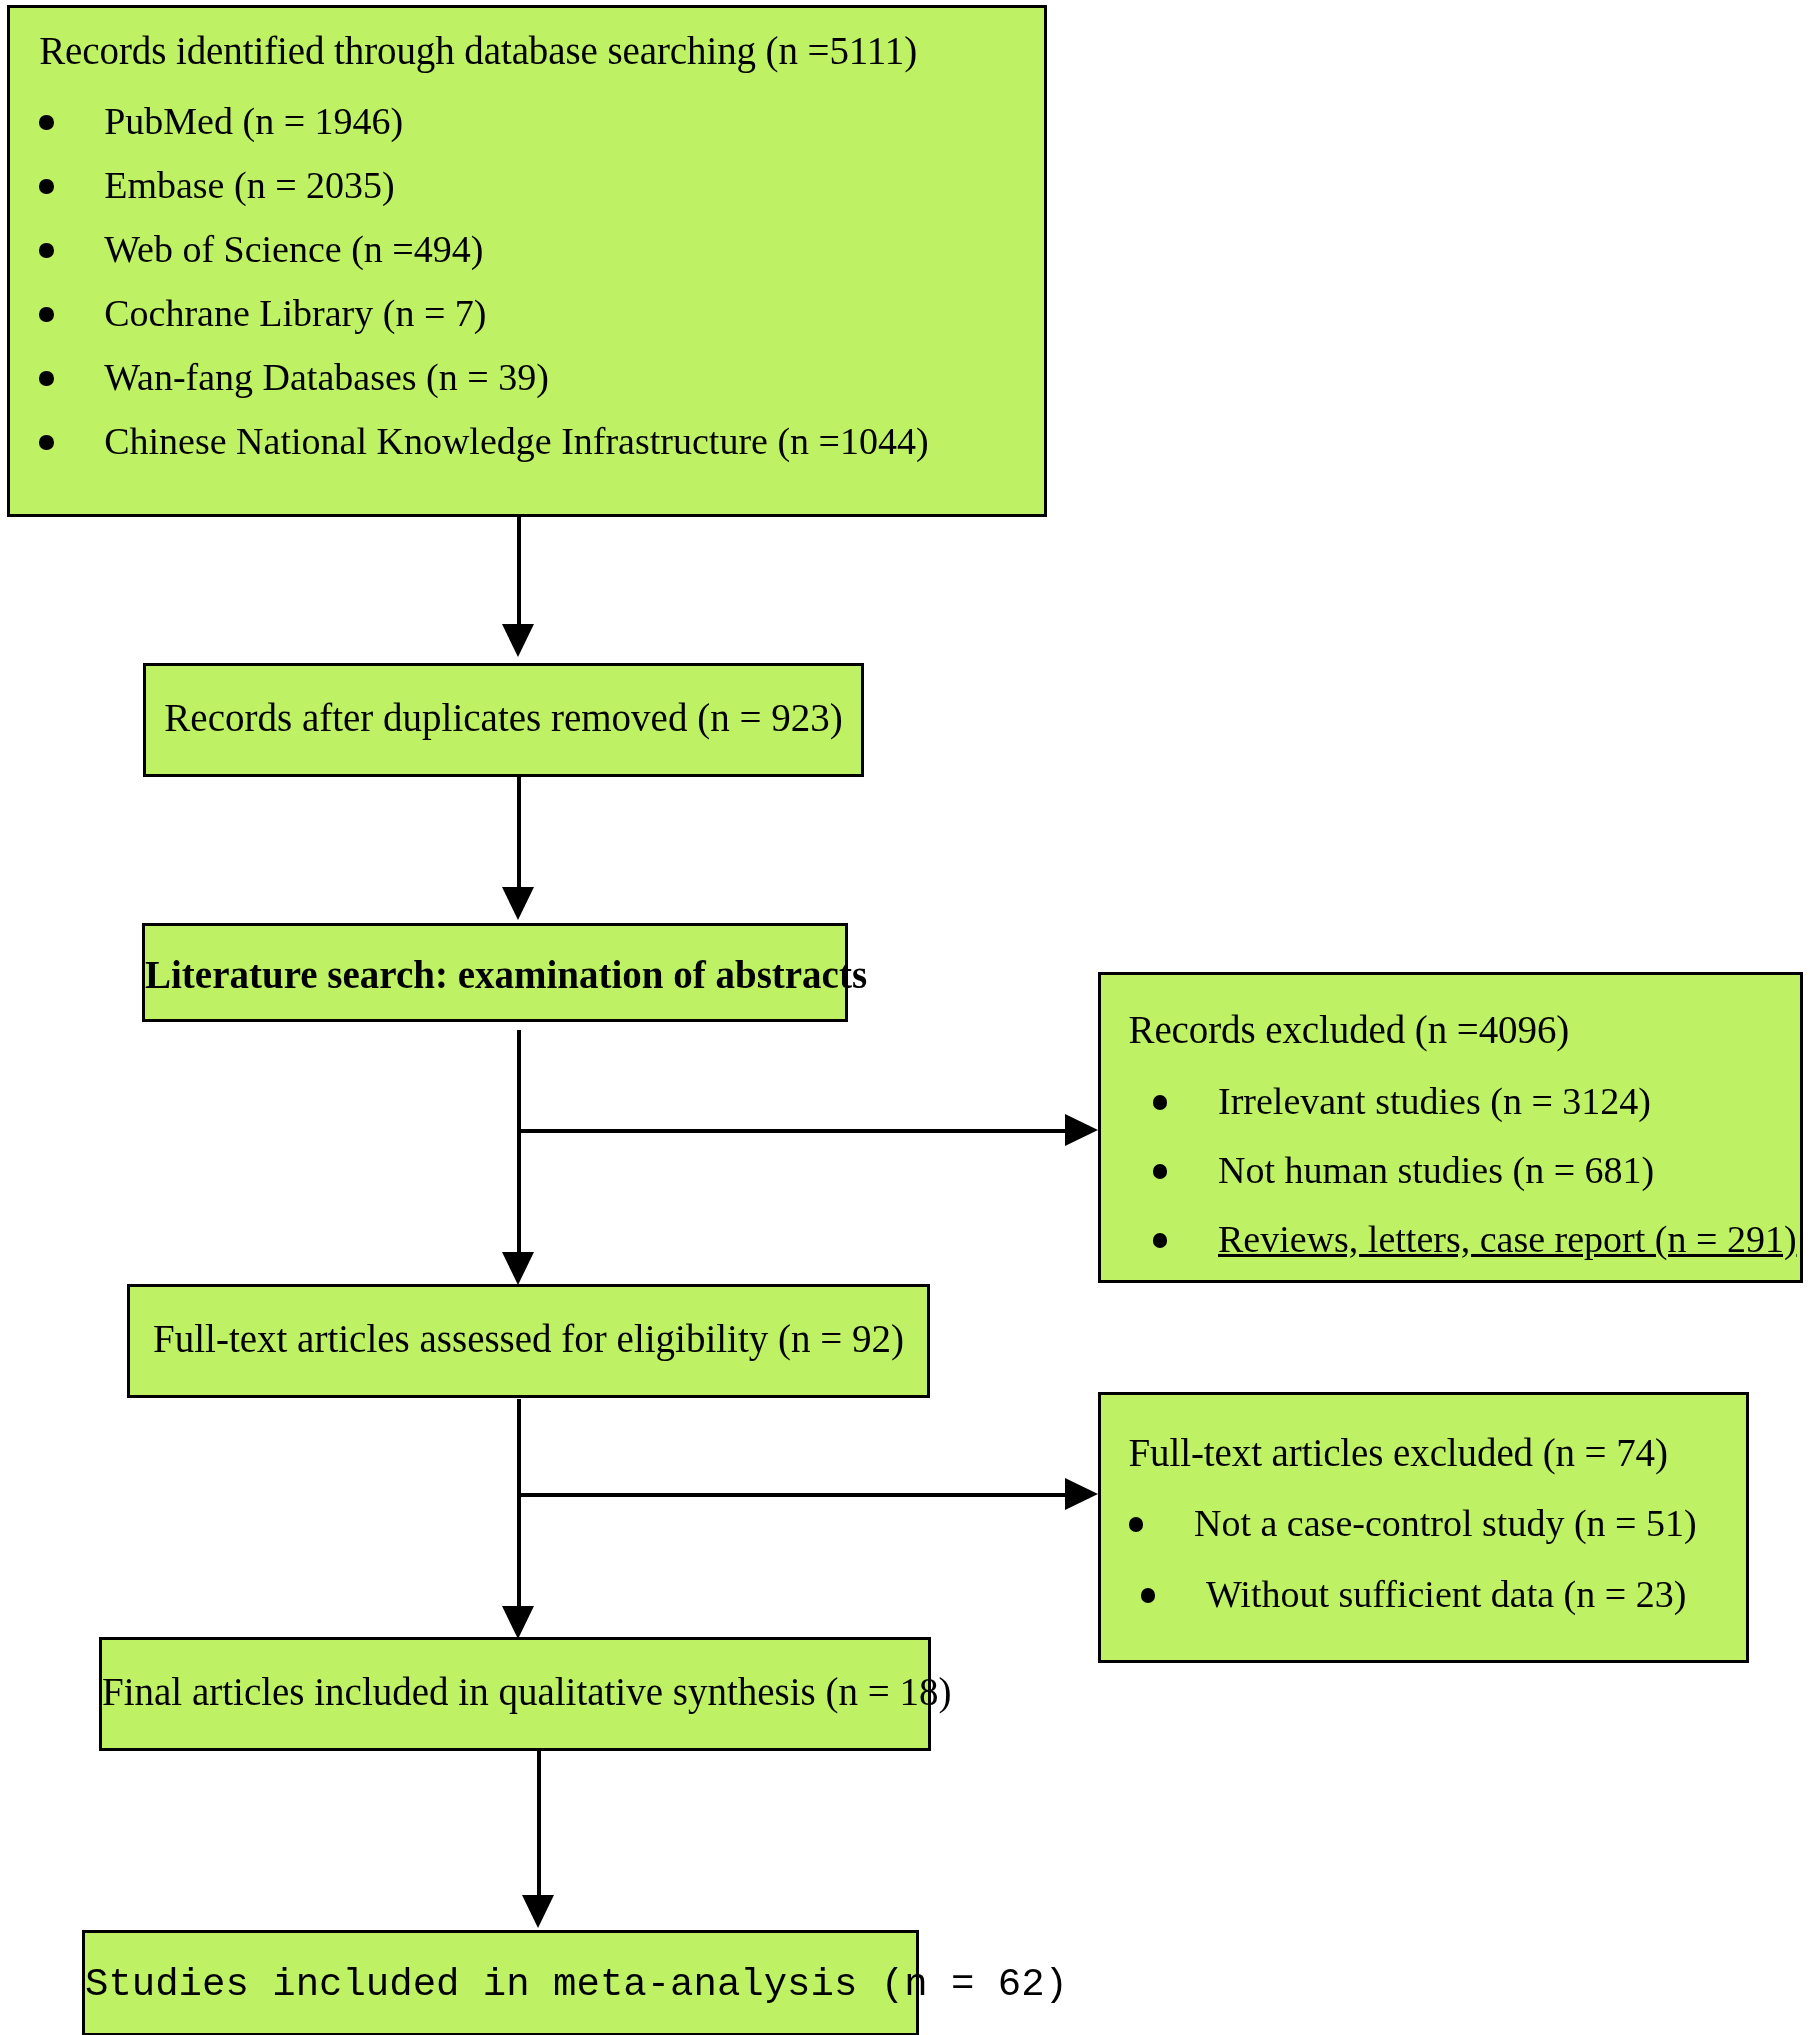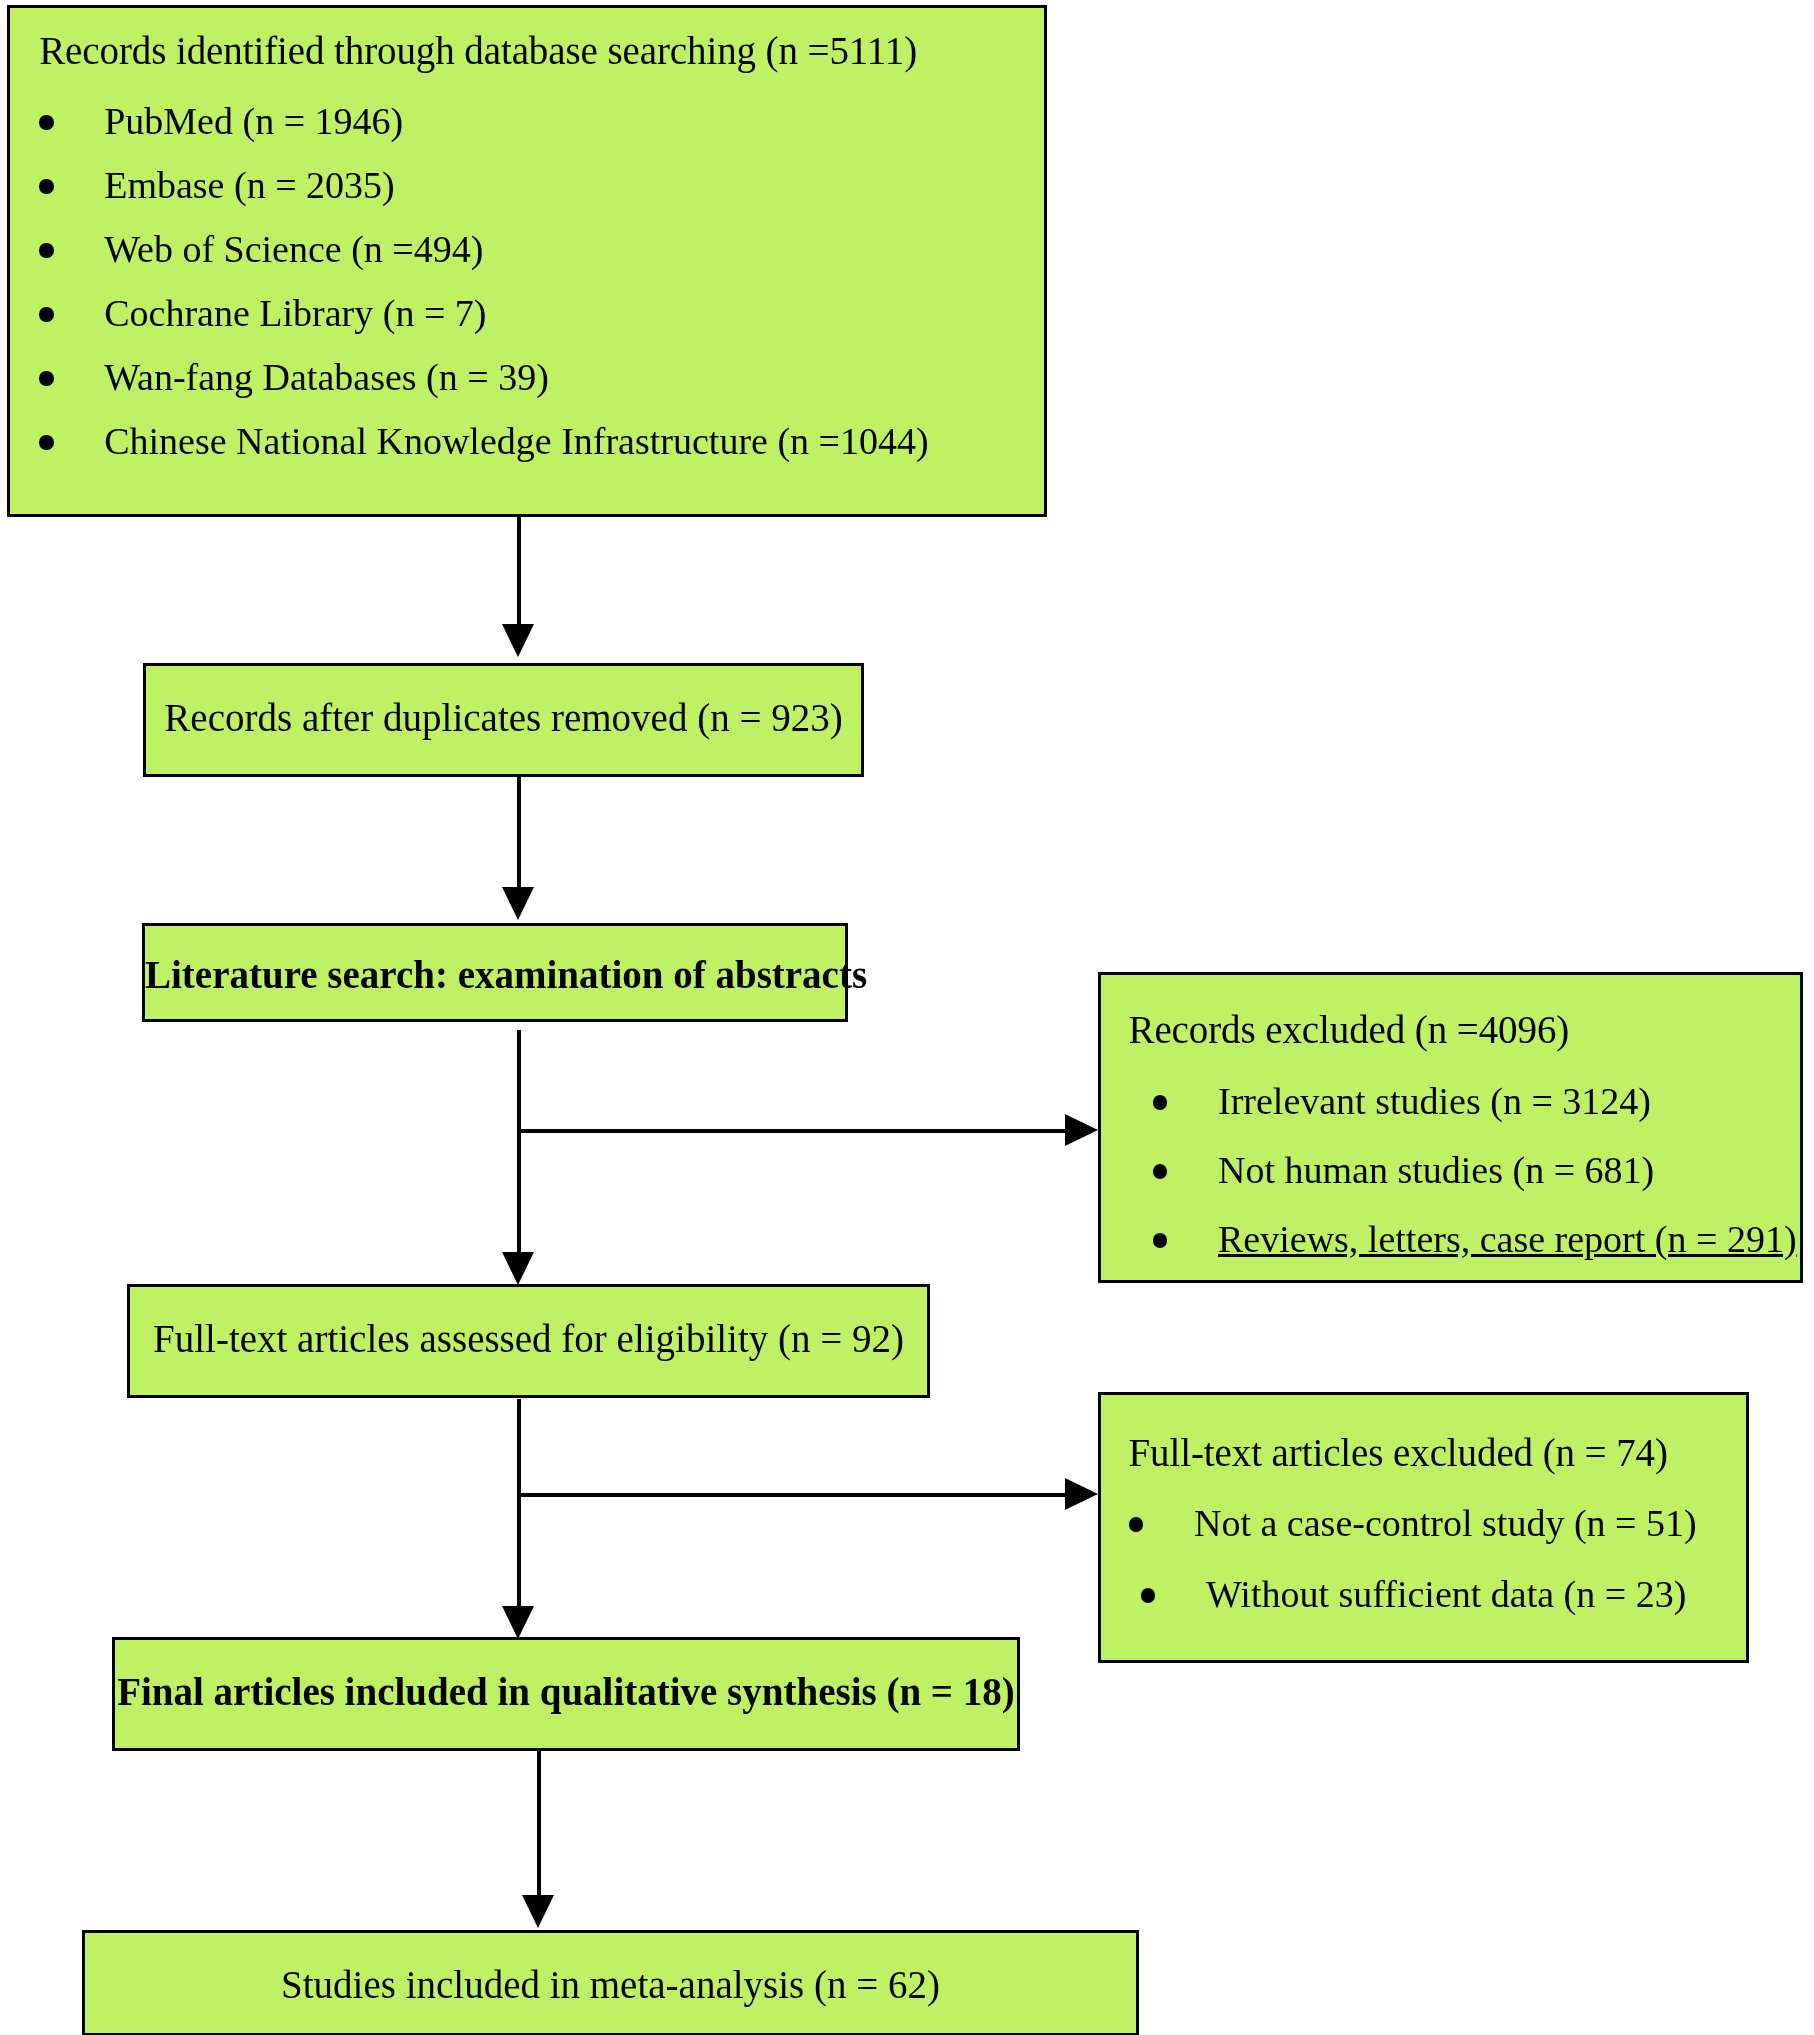--- a/index.html
+++ b/index.html
@@ -189,25 +189,25 @@
         <span class="bullet-dot" style="left:27.5px;"></span>
         <span class="bullet-label" style="margin-left:93px;">Not a case-control study (n = 51)</span>
       </div>
       <div class="bullet-row" style="height:71px;margin-left:12px;">
         <span class="bullet-dot" style="left:27.5px;"></span>
         <span class="bullet-label" style="margin-left:93px;">Without sufficient data (n = 23)</span>
       </div>
     </div>
   </div>
 
-  <div class="box" style="left:112px; top:1637px; width:908px; height:114px;font-weight:bold;">
+  <div class="box" style="left:99px; top:1637px; width:832px; height:114px;">
     <div class="centered-title" style="top:32px;">Final articles included in qualitative synthesis (n = 18)</div>
   </div>
 
   <div class="vline" style="left:537px; top:1751px; height:146px;"></div>
   <div class="arrow-down" style="left:522px; top:1895px;"></div>
 
-  <div class="box" style="left:82px; top:1930px; width:1057px; height:106px;">
+  <div class="box" style="left:82px; top:1930px; width:837px; height:106px;font-family:Liberation Mono, monospace;">
     <div class="centered-title" style="top:32px;">Studies included in meta-analysis (n = 62)</div>
   </div>
 
 </div>
 
 
 </body></html>

